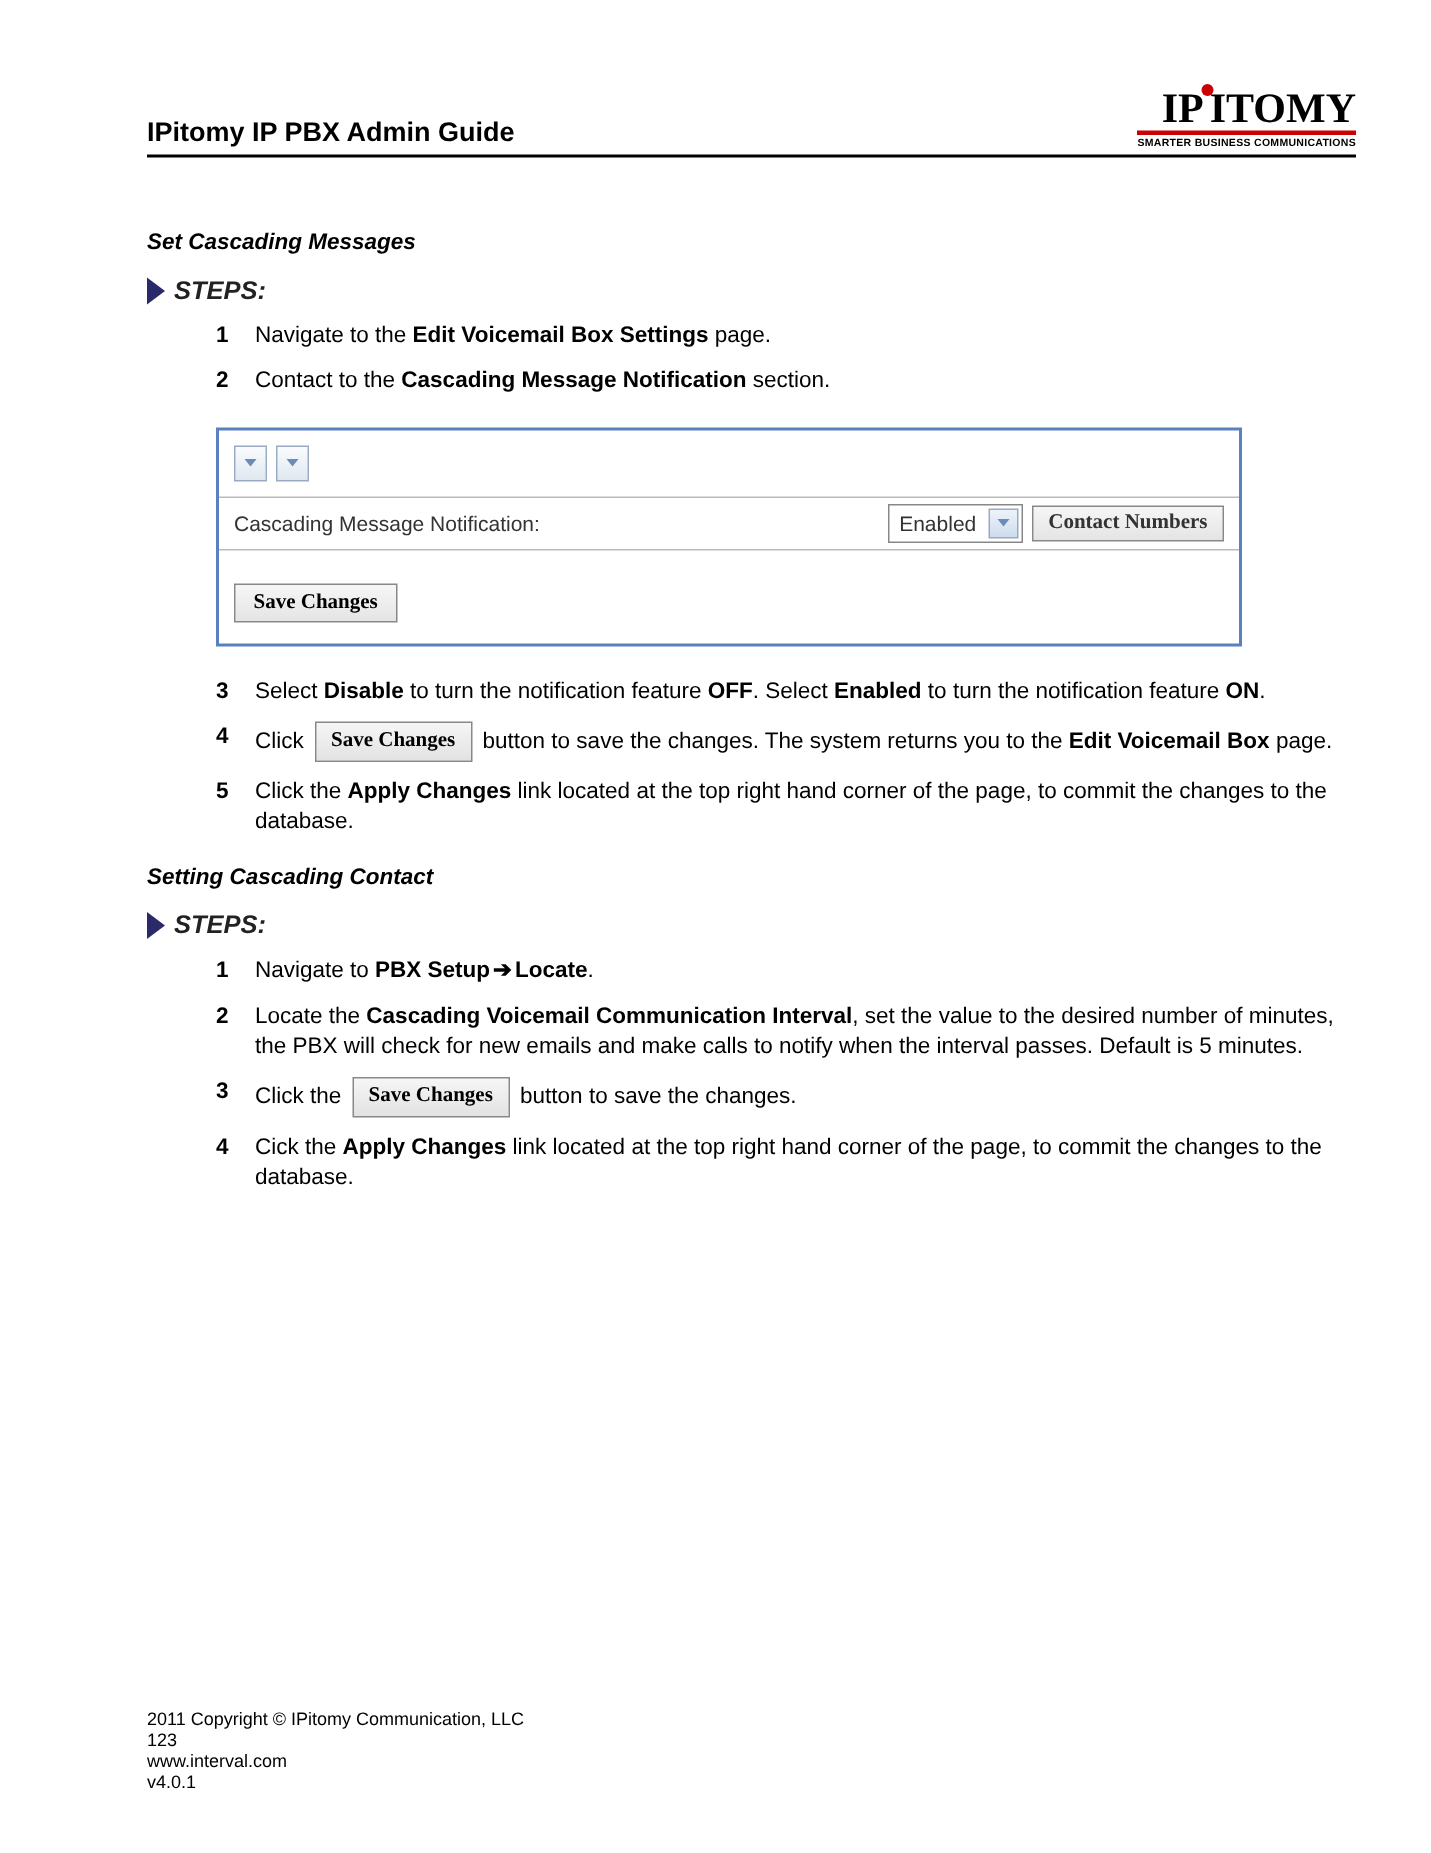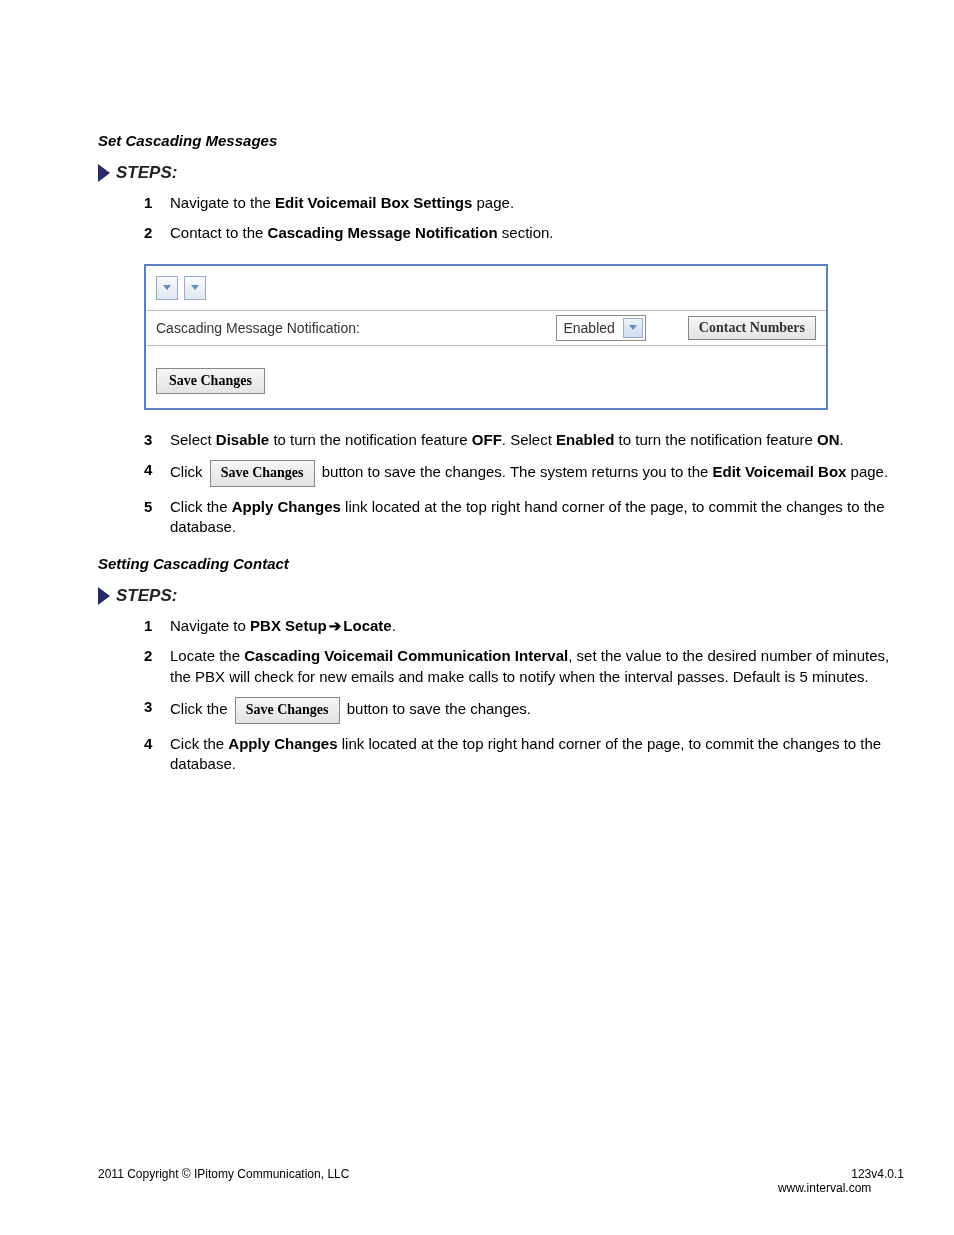--- a/index.html
+++ b/index.html
@@ -58,21 +58,21 @@
     margin-top: 2px;
     margin-bottom: 2px;
   }
   .logo-tag {
     font-size: 7px;
     font-weight: bold;
     letter-spacing: 0.2px;
   }
   .content {
     margin-left: 48px;
-    margin-top: 72px;
+    margin-top: 48px;
     font-size: 15px;
   }
   .section-hdr {
     font-weight: bold;
     font-style: italic;
     font-size: 15px;
     margin: 18px 0 12px 0;
   }
   .steps-hdr {
     display: flex;
@@ -150,21 +150,20 @@
     border-right:4px solid transparent;
     border-top:5px solid #6b8cb8;
   }
   .panel-mid {
     display: flex;
     align-items: center;
     padding: 4px 10px;
     border-bottom: 1px solid #bbb;
     font-size: 14px;
     color: #333;
-    gap: 36px;
   }
   .panel-mid .label { flex: 1; }
   .dropdown {
     display: inline-flex;
     align-items: center;
     border: 1px solid #888;
     background: #fff;
     padding: 2px 2px 2px 6px;
     font-size: 14px;
     margin-right: 6px;
@@ -202,30 +201,41 @@
 
   .footer {
     position: absolute;
     left: 50px; right: 50px; bottom: 40px;
     margin-left: 48px;
     font-size: 12px;
   }
   .footer-row {
     display: flex;
     justify-content: space-between;
+    flex-direction: column;
   }
   .footer-center {
-    text-align: right;
+    text-align: left;
     flex: 1;
   }
 </style>
 </head>
 <body>
 
 <div class="page">
+  <div class="header-row">
+    <div class="header-title">IPitomy IP PBX Admin Guide</div>
+    <div class="logo">
+      <div class="logo-top">
+        <span class="ip">IP</span><span class="dot"></span><span>ITOMY</span>
+      </div>
+      <div class="logo-underline"></div>
+      <div class="logo-tag">SMARTER BUSINESS COMMUNICATIONS</div>
+    </div>
+  </div>
 
   <div class="content">
     <div class="section-hdr">Set Cascading Messages</div>
 
     <div class="steps-hdr">
       <span class="arrow-right"></span>
       <span>STEPS:</span>
     </div>
 
     <div class="step-row">

